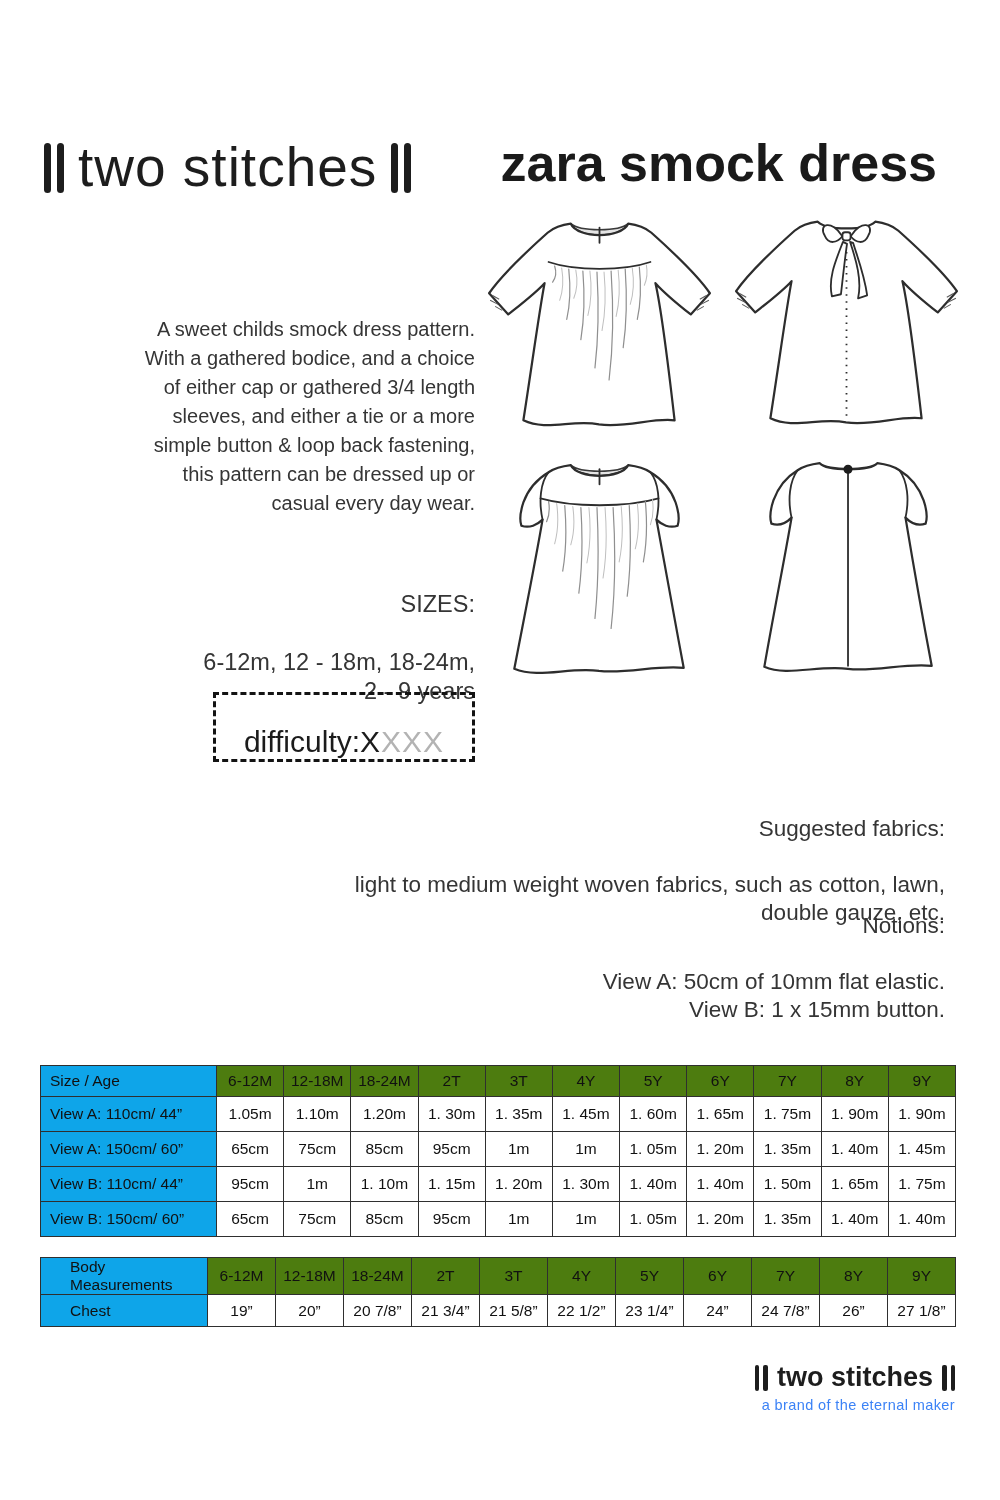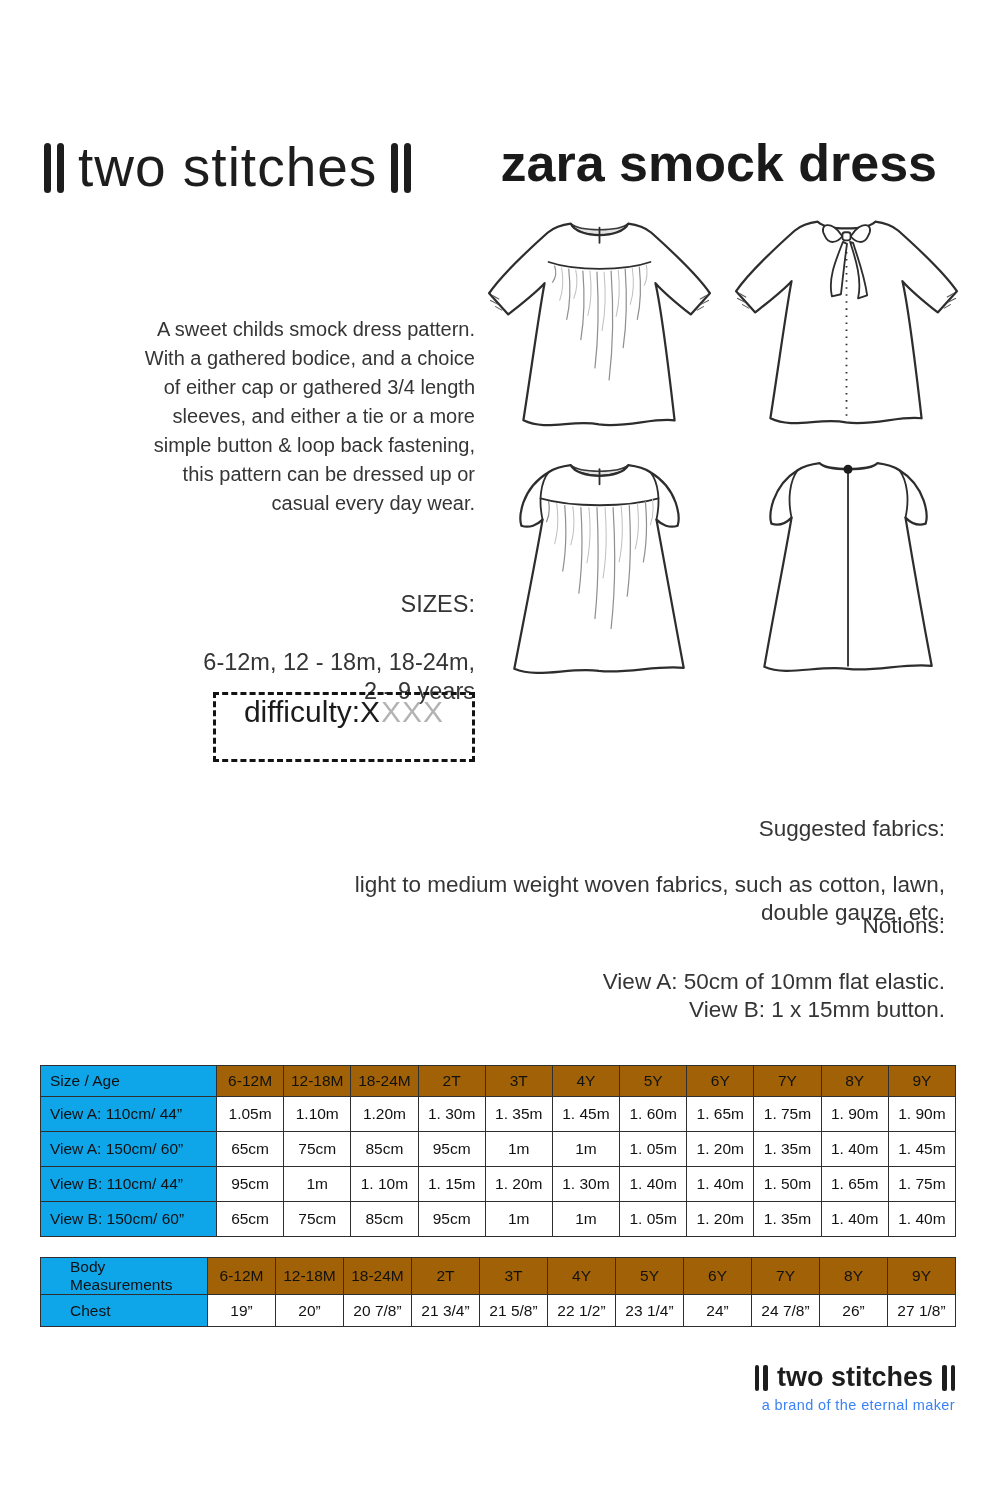--- a/index.html
+++ b/index.html
@@ -19,21 +19,21 @@
   
   #title{top:137px;right:63px;font-size:52px;font-weight:bold;color:#1a1a1a;line-height:1;}
 
   
   #description{left:20px;top:315px;width:455px;font-size:20px;line-height:29px;}
   #sizes{left:20px;top:561px;width:455px;font-size:23.5px;line-height:29px;}
 
   
   #difficulty{
     left:213px;top:692px;width:256px;height:64px;border:3px dashed #131313;
-    display:flex;align-items:flex-start;justify-content:center;font-size:30px;color:#1b1b1b;
+    display:flex;align-items:flex-end;justify-content:center;font-size:30px;color:#1b1b1b;
   }
   #difficulty .rating{letter-spacing:1px;}
   #difficulty .x-empty{color:#b3b3b3;}
 
   
   #illustrations{left:476px;top:203px;width:494px;height:484px;
     display:grid;grid-template-columns:247px 247px;grid-template-rows:242px 242px;}
   #illustrations svg{display:block;}
   .dress{fill:#ffffff;stroke:#2d2d2d;stroke-width:2.2;stroke-linejoin:round;stroke-linecap:round;}
   .seam{fill:none;stroke:#2d2d2d;stroke-width:1.8;stroke-linecap:round;}
@@ -44,21 +44,21 @@
   .dotline{fill:none;stroke:#2d2d2d;stroke-width:1.8;stroke-dasharray:1.5 5.5;}
   .bowpart{fill:#ffffff;stroke:#2d2d2d;stroke-width:1.8;stroke-linejoin:round;}
 
   
   #fabrics{right:55px;top:787px;font-size:22.5px;line-height:28px;}
   #notions{right:55px;top:884px;font-size:22.5px;line-height:28px;}
 
   
   table.size-table{position:absolute;left:40px;border-collapse:collapse;font-size:15.5px;color:#111;background:#fff;table-layout:fixed;}
   table.size-table th,table.size-table td{border:1px solid #2f2f2f;text-align:center;padding:0;font-weight:normal;overflow:hidden;}
-  table.size-table thead th{background:#a16207;height:30px;}
+  table.size-table thead th{background:#4d7c0f;height:30px;}
   table.size-table .lbl{text-align:left;padding-left:9px;background:#0ea5e9;}
   #fabric-table{top:1065px;width:916px;}
   #fabric-table .lbl{width:166px;}
   #fabric-table tbody td{height:34px;}
   #body-table{top:1257px;width:916px;}
   #body-table .lbl{width:137px;padding-left:29px;}
   #body-table tbody td{height:31px;}
 
   
   #footer{right:45px;top:1362px;text-align:right;}

